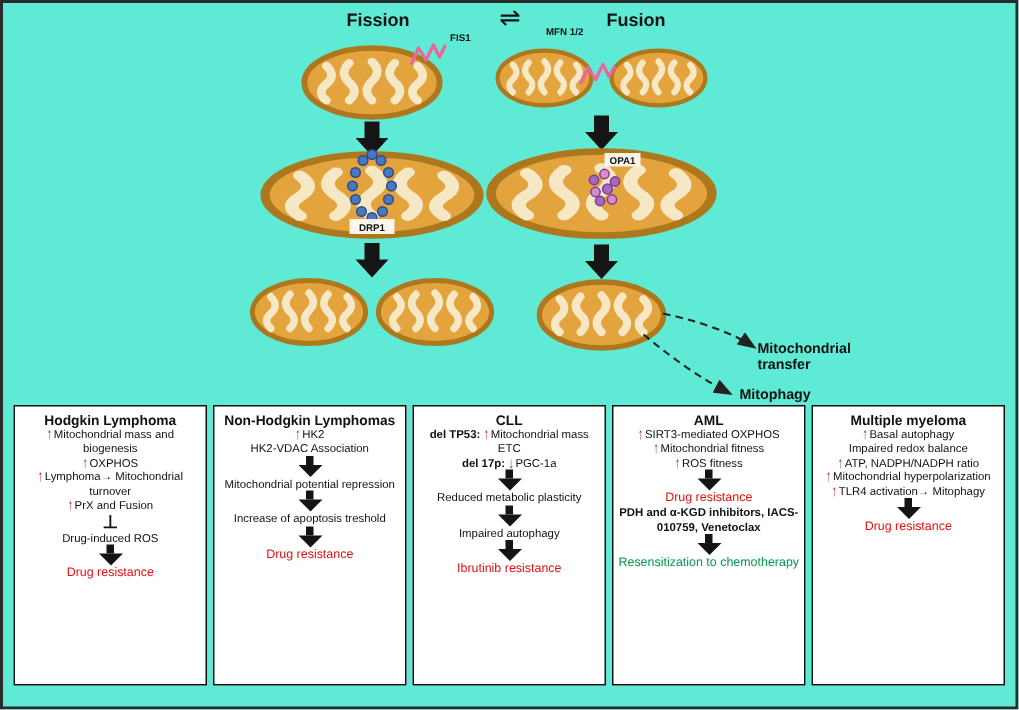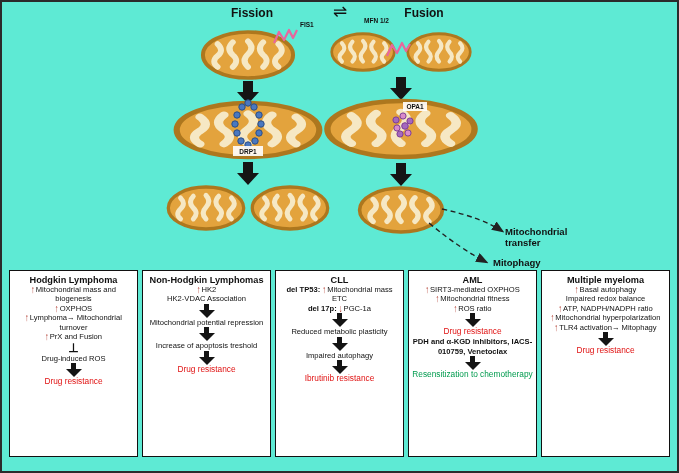--- a/index.html
+++ b/index.html
@@ -178,21 +178,21 @@
           </div>
         <p class="result red">Ibrutinib resistance</p>
       </div>
     </div>
 
     <div class="panel">
       <h3 class="ptitle">AML</h3>
       <div class="pbody">
         <p class="line"><span class="up">↑</span><span>SIRT3-mediated OXPHOS</span></p>
         <p class="line"><span class="up">↑</span><span>Mitochondrial fitness</span></p>
-        <p class="line"><span class="up">↑</span><span>ROS ratio</span></p>
+        <p class="line"><span class="up">↑</span><span>ROS fitness</span></p>
         <div class="darrow">
             <span class="stem"></span>
             <span class="head"></span>
           </div>
         <p class="result red">Drug resistance</p>
         <p class="line bold"><span>PDH and α-KGD inhibitors, IACS-010759, Venetoclax</span></p>
         <div class="darrow">
             <span class="stem"></span>
             <span class="head"></span>
           </div>

